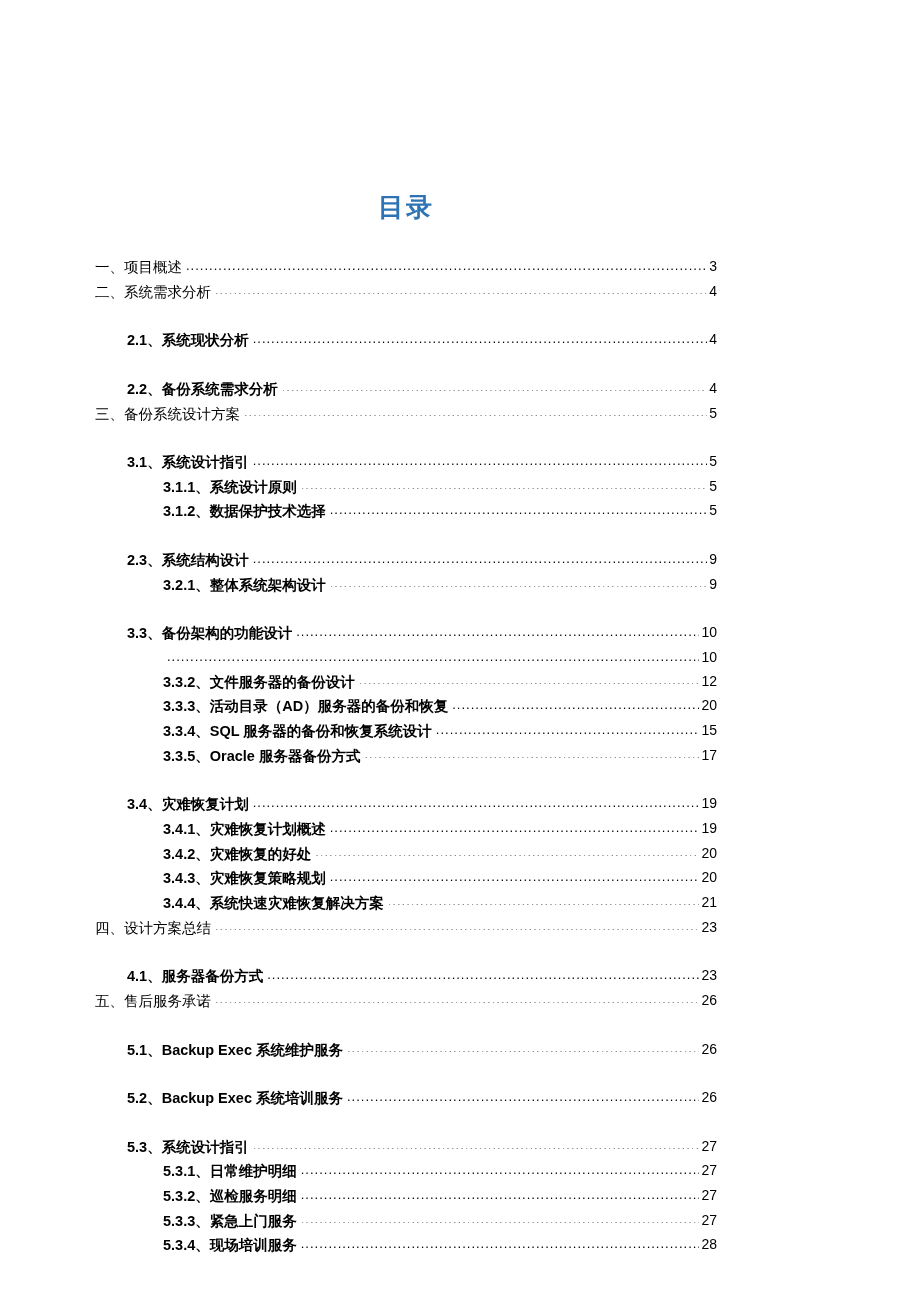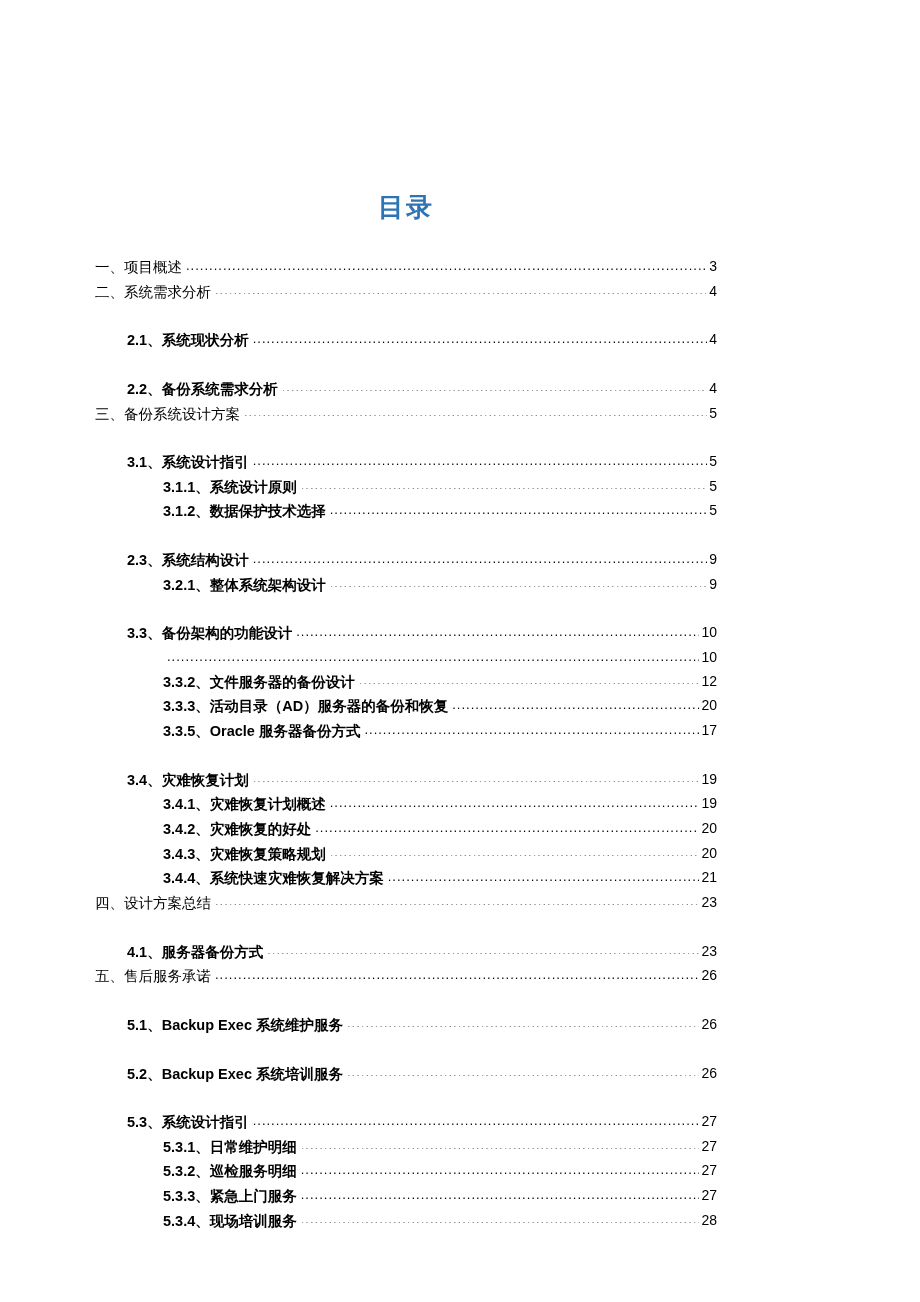--- a/index.html
+++ b/index.html
@@ -145,20 +145,26 @@
         <span class="row-dots"></span>
         <span class="row-page">12</span>
       </div>
       <div class="toc-row indent-2">
         <span class="row-label bold"><span class="num">3.3.3、</span><span>活动目录（AD）服务器的备份和恢复</span></span>
         <span class="row-space"></span>
         <span class="row-dots"></span>
         <span class="row-page">20</span>
       </div>
       <div class="toc-row indent-2">
+        <span class="row-label bold"><span class="num">3.3.4、</span><span>SQL 服务器的备份和恢复系统设计</span></span>
+        <span class="row-space"></span>
+        <span class="row-dots"></span>
+        <span class="row-page">15</span>
+      </div>
+      <div class="toc-row indent-2">
         <span class="row-label bold"><span class="num">3.3.5、</span><span>Oracle 服务器备份方式</span></span>
         <span class="row-space"></span>
         <span class="row-dots"></span>
         <span class="row-page">17</span>
       </div>
       <div class="toc-row indent-1">
         <span class="row-label bold"><span class="num">3.4、</span><span>灾难恢复计划</span></span>
         <span class="row-space"></span>
         <span class="row-dots"></span>
         <span class="row-page">19</span>

